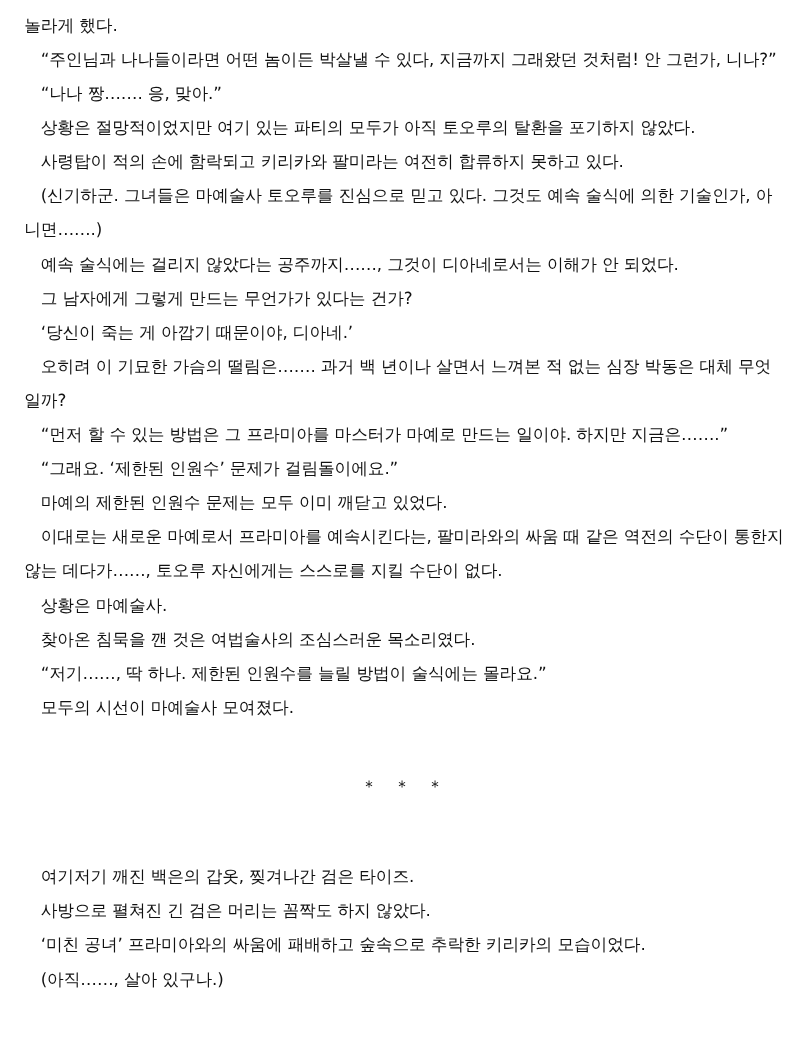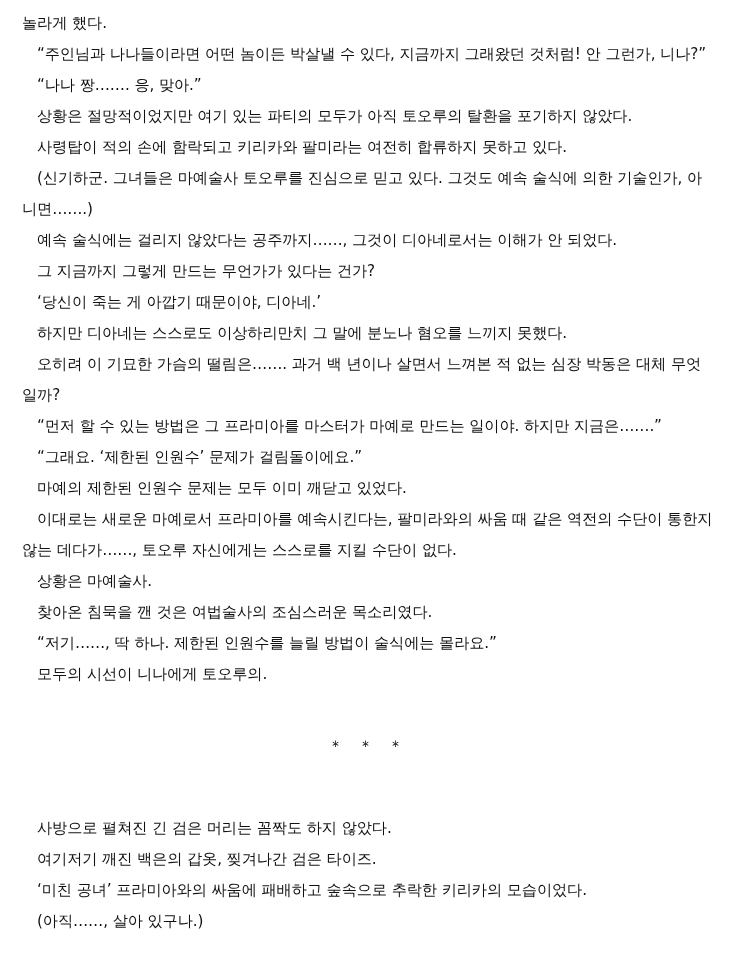--- a/index.html
+++ b/index.html
@@ -49,40 +49,39 @@
 <div class="page">
 
   <div>
     <p class="para">놀라게 했다.</p>
     <p class="para indent">“주인님과 나나들이라면 어떤 놈이든 박살낼 수 있다, 지금까지 그래왔던 것처럼! 안 그런가, 니나?”</p>
     <p class="para indent">“나나 짱……. 응, 맞아.”</p>
     <p class="para indent">상황은 절망적이었지만 여기 있는 파티의 모두가 아직 토오루의 탈환을 포기하지 않았다.</p>
     <p class="para indent">사령탑이 적의 손에 함락되고 키리카와 팔미라는 여전히 합류하지 못하고 있다.</p>
     <p class="para indent">(신기하군. 그녀들은 마예술사 토오루를 진심으로 믿고 있다. 그것도 예속 술식에 의한 기술인가, 아니면…….)</p>
     <p class="para indent">예속 술식에는 걸리지 않았다는 공주까지……, 그것이 디아네로서는 이해가 안 되었다.</p>
-    <p class="para indent">그 지금까지 그렇게 만드는 무언가가 있다는 건가?</p>
+    <p class="para indent">그 남자에게 그렇게 만드는 무언가가 있다는 건가?</p>
     <p class="para indent">‘당신이 죽는 게 아깝기 때문이야, 디아네.’</p>
-    <p class="para indent">하지만 디아네는 스스로도 이상하리만치 그 말에 분노나 혐오를 느끼지 못했다.</p>
     <p class="para indent">오히려 이 기묘한 가슴의 떨림은……. 과거 백 년이나 살면서 느껴본 적 없는 심장 박동은 대체 무엇일까?</p>
     <p class="para indent">“먼저 할 수 있는 방법은 그 프라미아를 마스터가 마예로 만드는 일이야. 하지만 지금은…….”</p>
     <p class="para indent">“그래요. ‘제한된 인원수’ 문제가 걸림돌이에요.”</p>
     <p class="para indent">마예의 제한된 인원수 문제는 모두 이미 깨닫고 있었다.</p>
     <p class="para indent">이대로는 새로운 마예로서 프라미아를 예속시킨다는, 팔미라와의 싸움 때 같은 역전의 수단이 통한지 않는 데다가……, 토오루 자신에게는 스스로를 지킬 수단이 없다.</p>
     <p class="para indent">상황은 마예술사.</p>
     <p class="para indent">찾아온 침묵을 깬 것은 여법술사의 조심스러운 목소리였다.</p>
     <p class="para indent">“저기……, 딱 하나. 제한된 인원수를 늘릴 방법이 술식에는 몰라요.”</p>
-    <p class="para indent">모두의 시선이 니나에게 토오루의.</p>
+    <p class="para indent">모두의 시선이 마예술사 모여졌다.</p>
   </div>
 
   <div class="gap-medium"></div>
 
   <p class="divider">＊ ＊ ＊</p>
 
   <div class="gap-large"></div>
 
   <div>
+    <p class="para indent">여기저기 깨진 백은의 갑옷, 찢겨나간 검은 타이즈.</p>
     <p class="para indent">사방으로 펼쳐진 긴 검은 머리는 꼼짝도 하지 않았다.</p>
-    <p class="para indent">여기저기 깨진 백은의 갑옷, 찢겨나간 검은 타이즈.</p>
     <p class="para indent">‘미친 공녀’ 프라미아와의 싸움에 패배하고 숲속으로 추락한 키리카의 모습이었다.</p>
     <p class="para indent">(아직……, 살아 있구나.)</p>
   </div>
 
 </div>
 
 </body></html>

